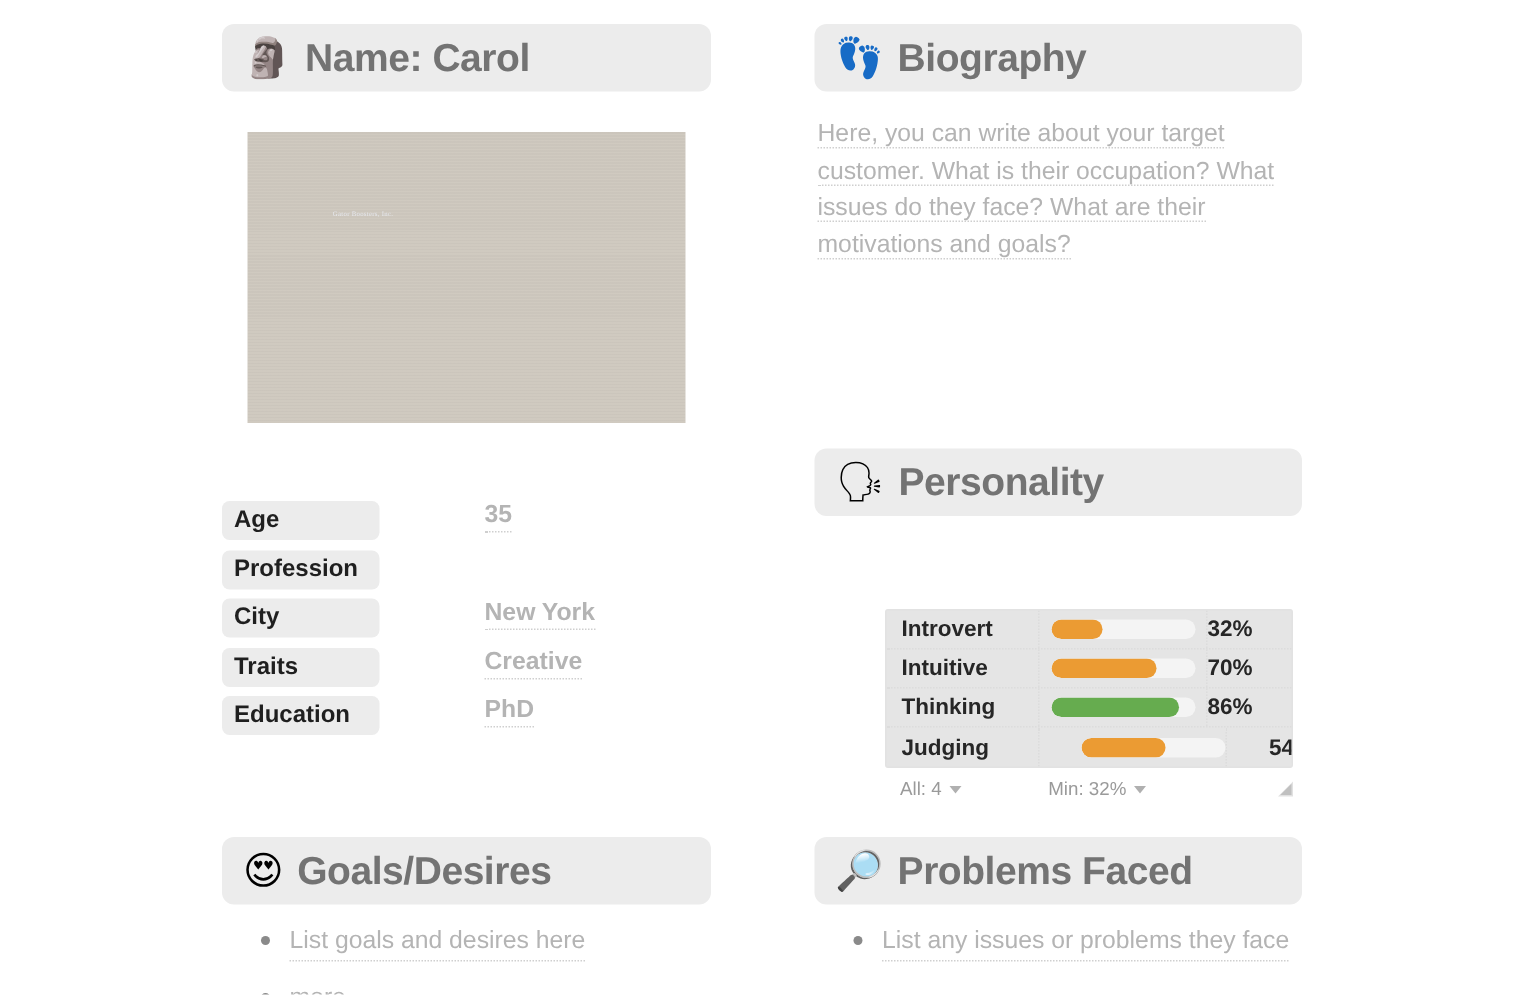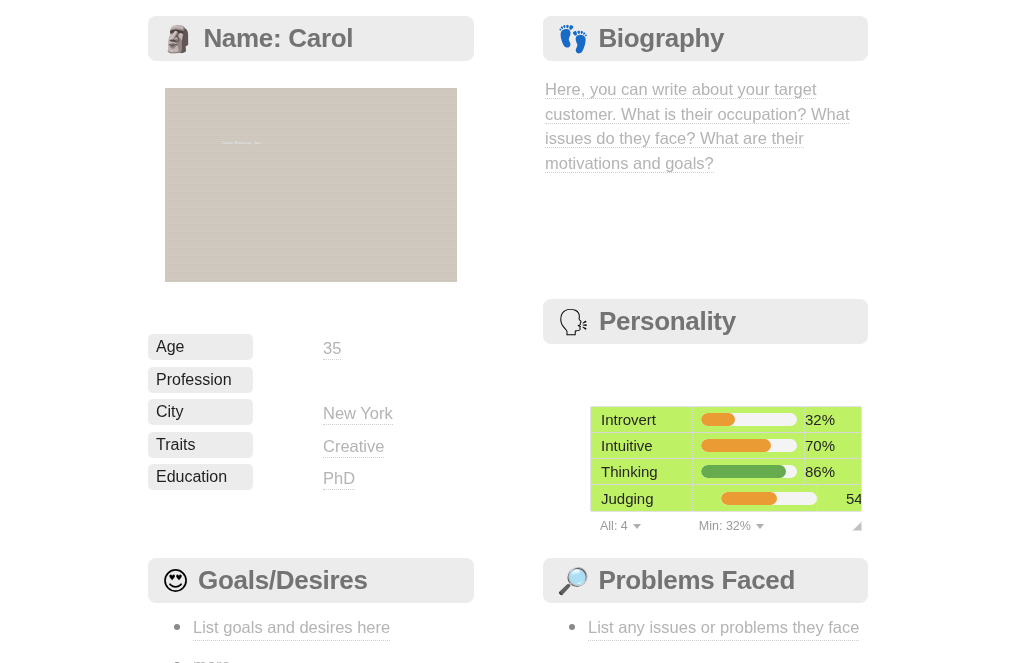--- a/index.html
+++ b/index.html
@@ -130,59 +130,61 @@
     letter-spacing: 0.2px;
   }
 
   
   .attrs { position: absolute; left: 148px; top: 331px; width: 326px; }
   .attr-row {
     display: flex;
     align-items: center;
     height: 32.5px;
     margin-bottom: 0px;
+    font-weight: bold;
   }
   .attr-key {
     width: 105px;
     flex: 0 0 105px;
     background: #ececec;
     border-radius: 5px;
     height: 26px;
     display: flex;
     align-items: center;
     padding: 0 8px;
     font-size: 16px;
     color: #1f1f1f;
   }
   .attr-val-cell {
     margin-left: 70px;
     display: flex;
-    align-items: flex-end;
+    align-items: flex-start;
     height: 26px;
   }
   .attr-val {
     color: #b4b4b4;
     font-size: 16.5px;
     border-bottom: 1px dotted #cfcfcf;
     padding-bottom: 1px;
     white-space: nowrap;
   }
 
   
   .ptable-wrap {
     position: absolute;
     left: 590px;
     top: 406px;
     width: 272px;
   }
   .ptable {
     border: 1px solid #e2e2e2;
     border-radius: 2px;
-    background: #bef264;
+    background: #e5e5e5;
     overflow: hidden;
+    font-weight: bold;
   }
   .prow {
     display: flex;
     align-items: center;
     height: 26px;
     border-bottom: 1px dotted #dcdcdc;
   }
   .prow:last-child { border-bottom: none; gap: 28px; }
   .pname {
     flex: 0 0 102px;

